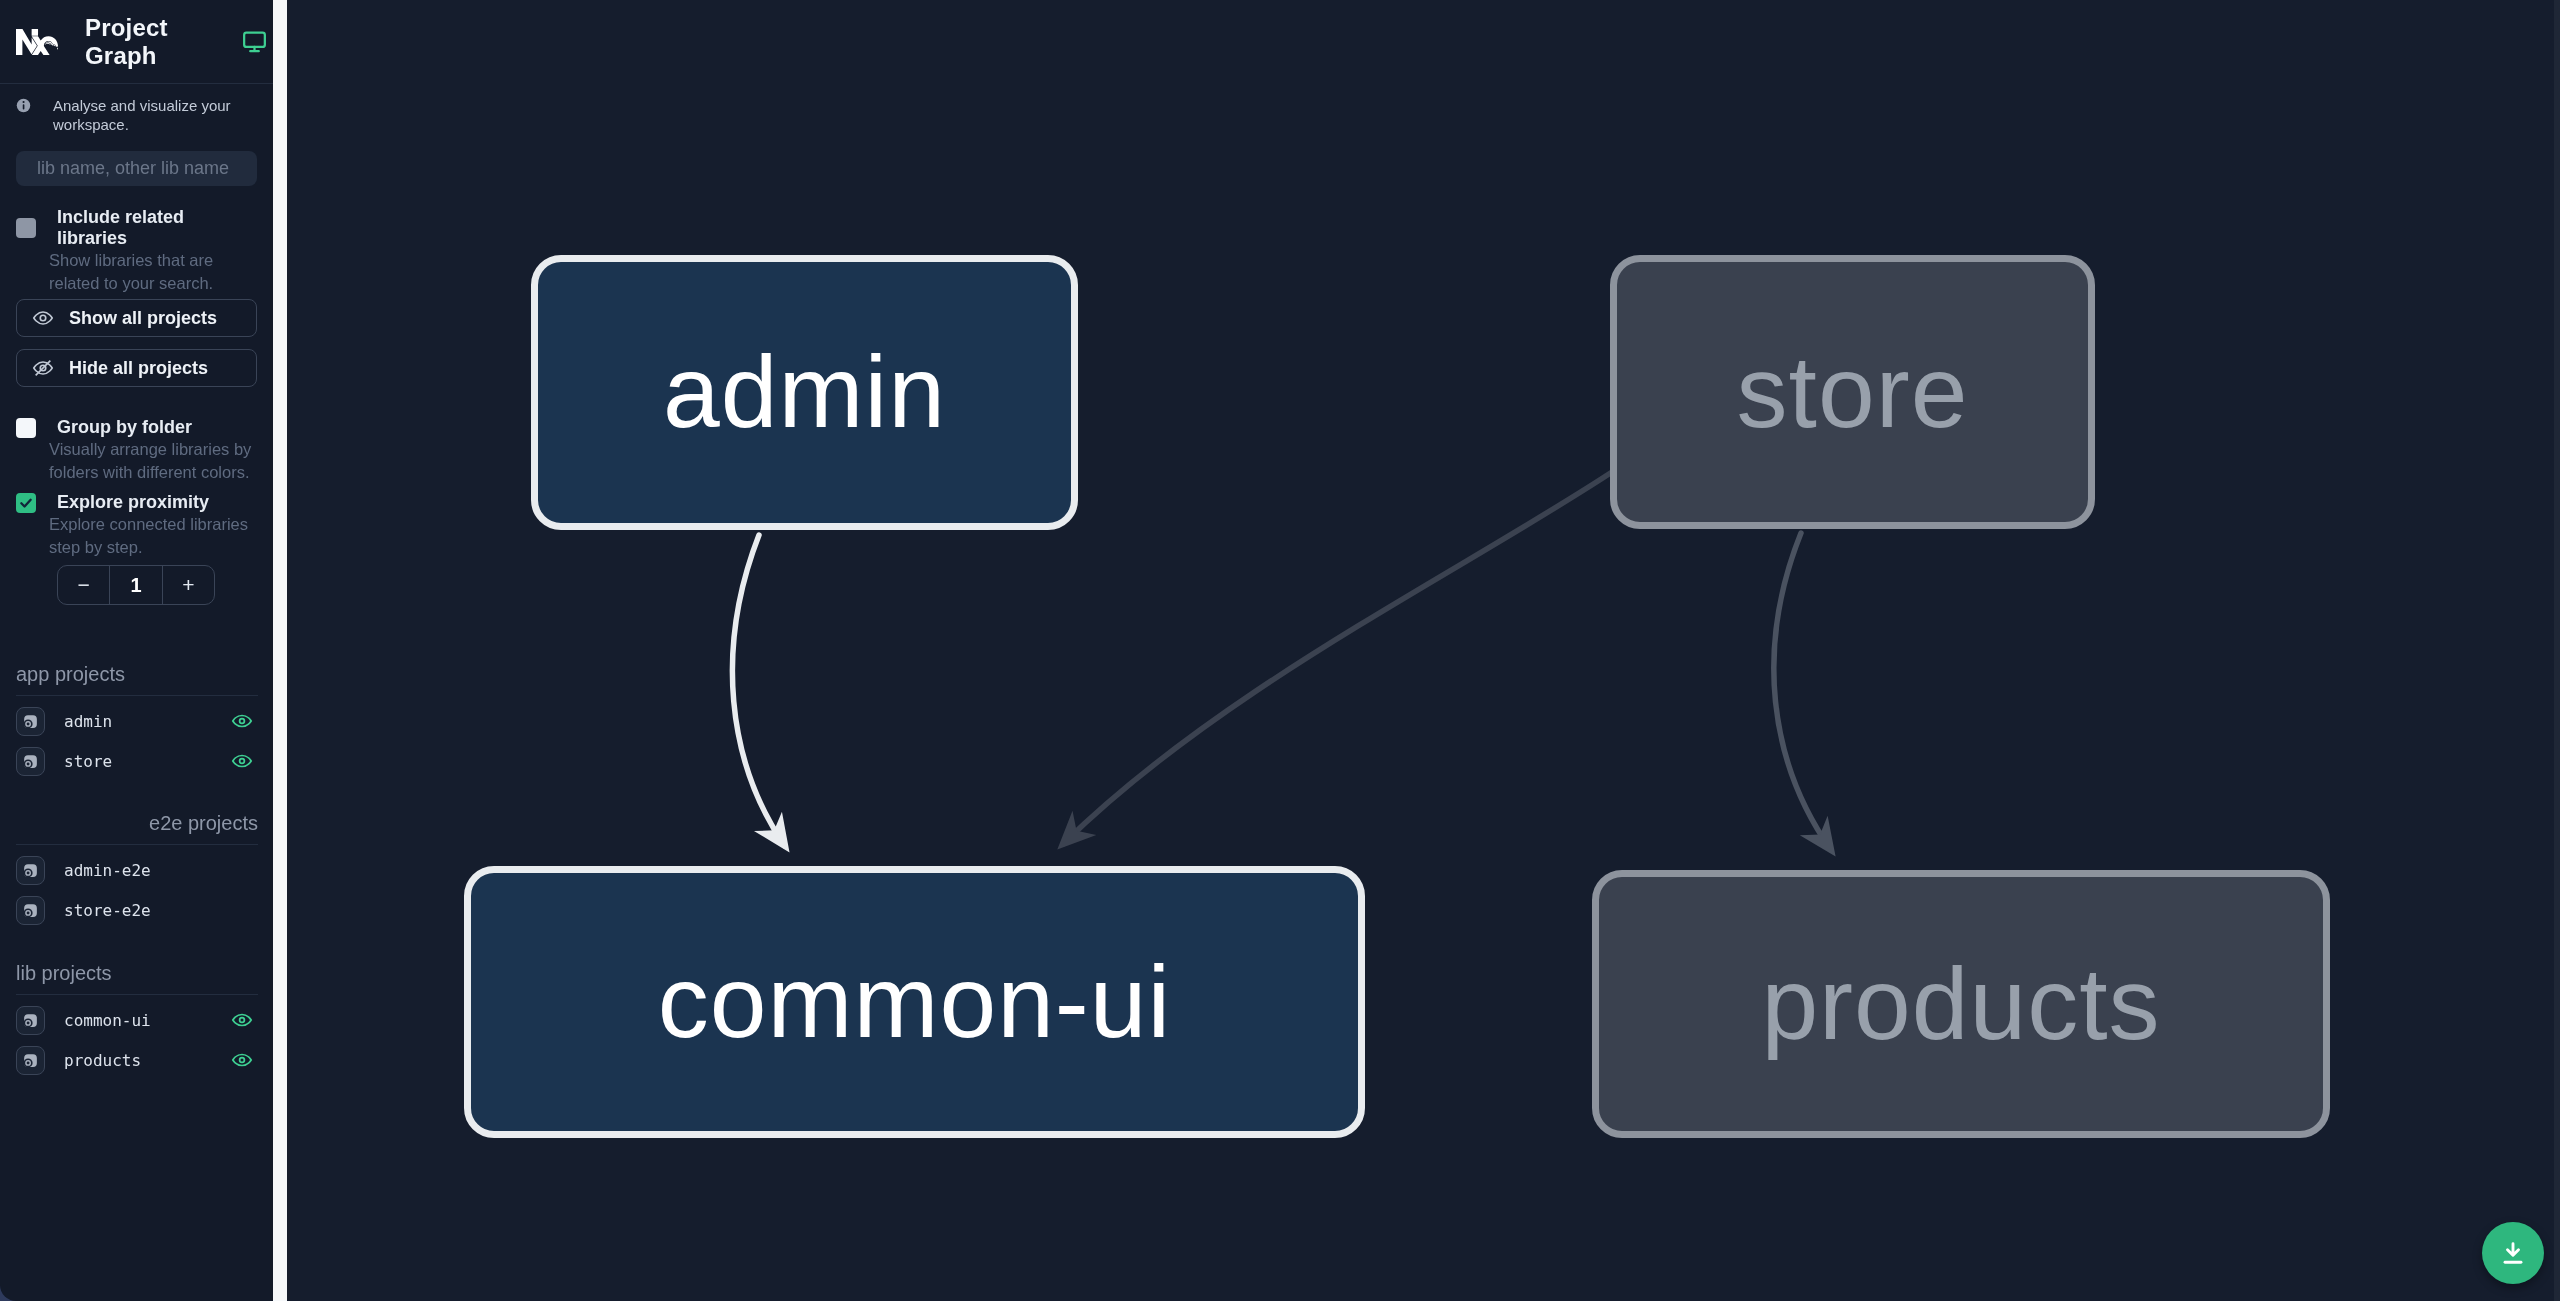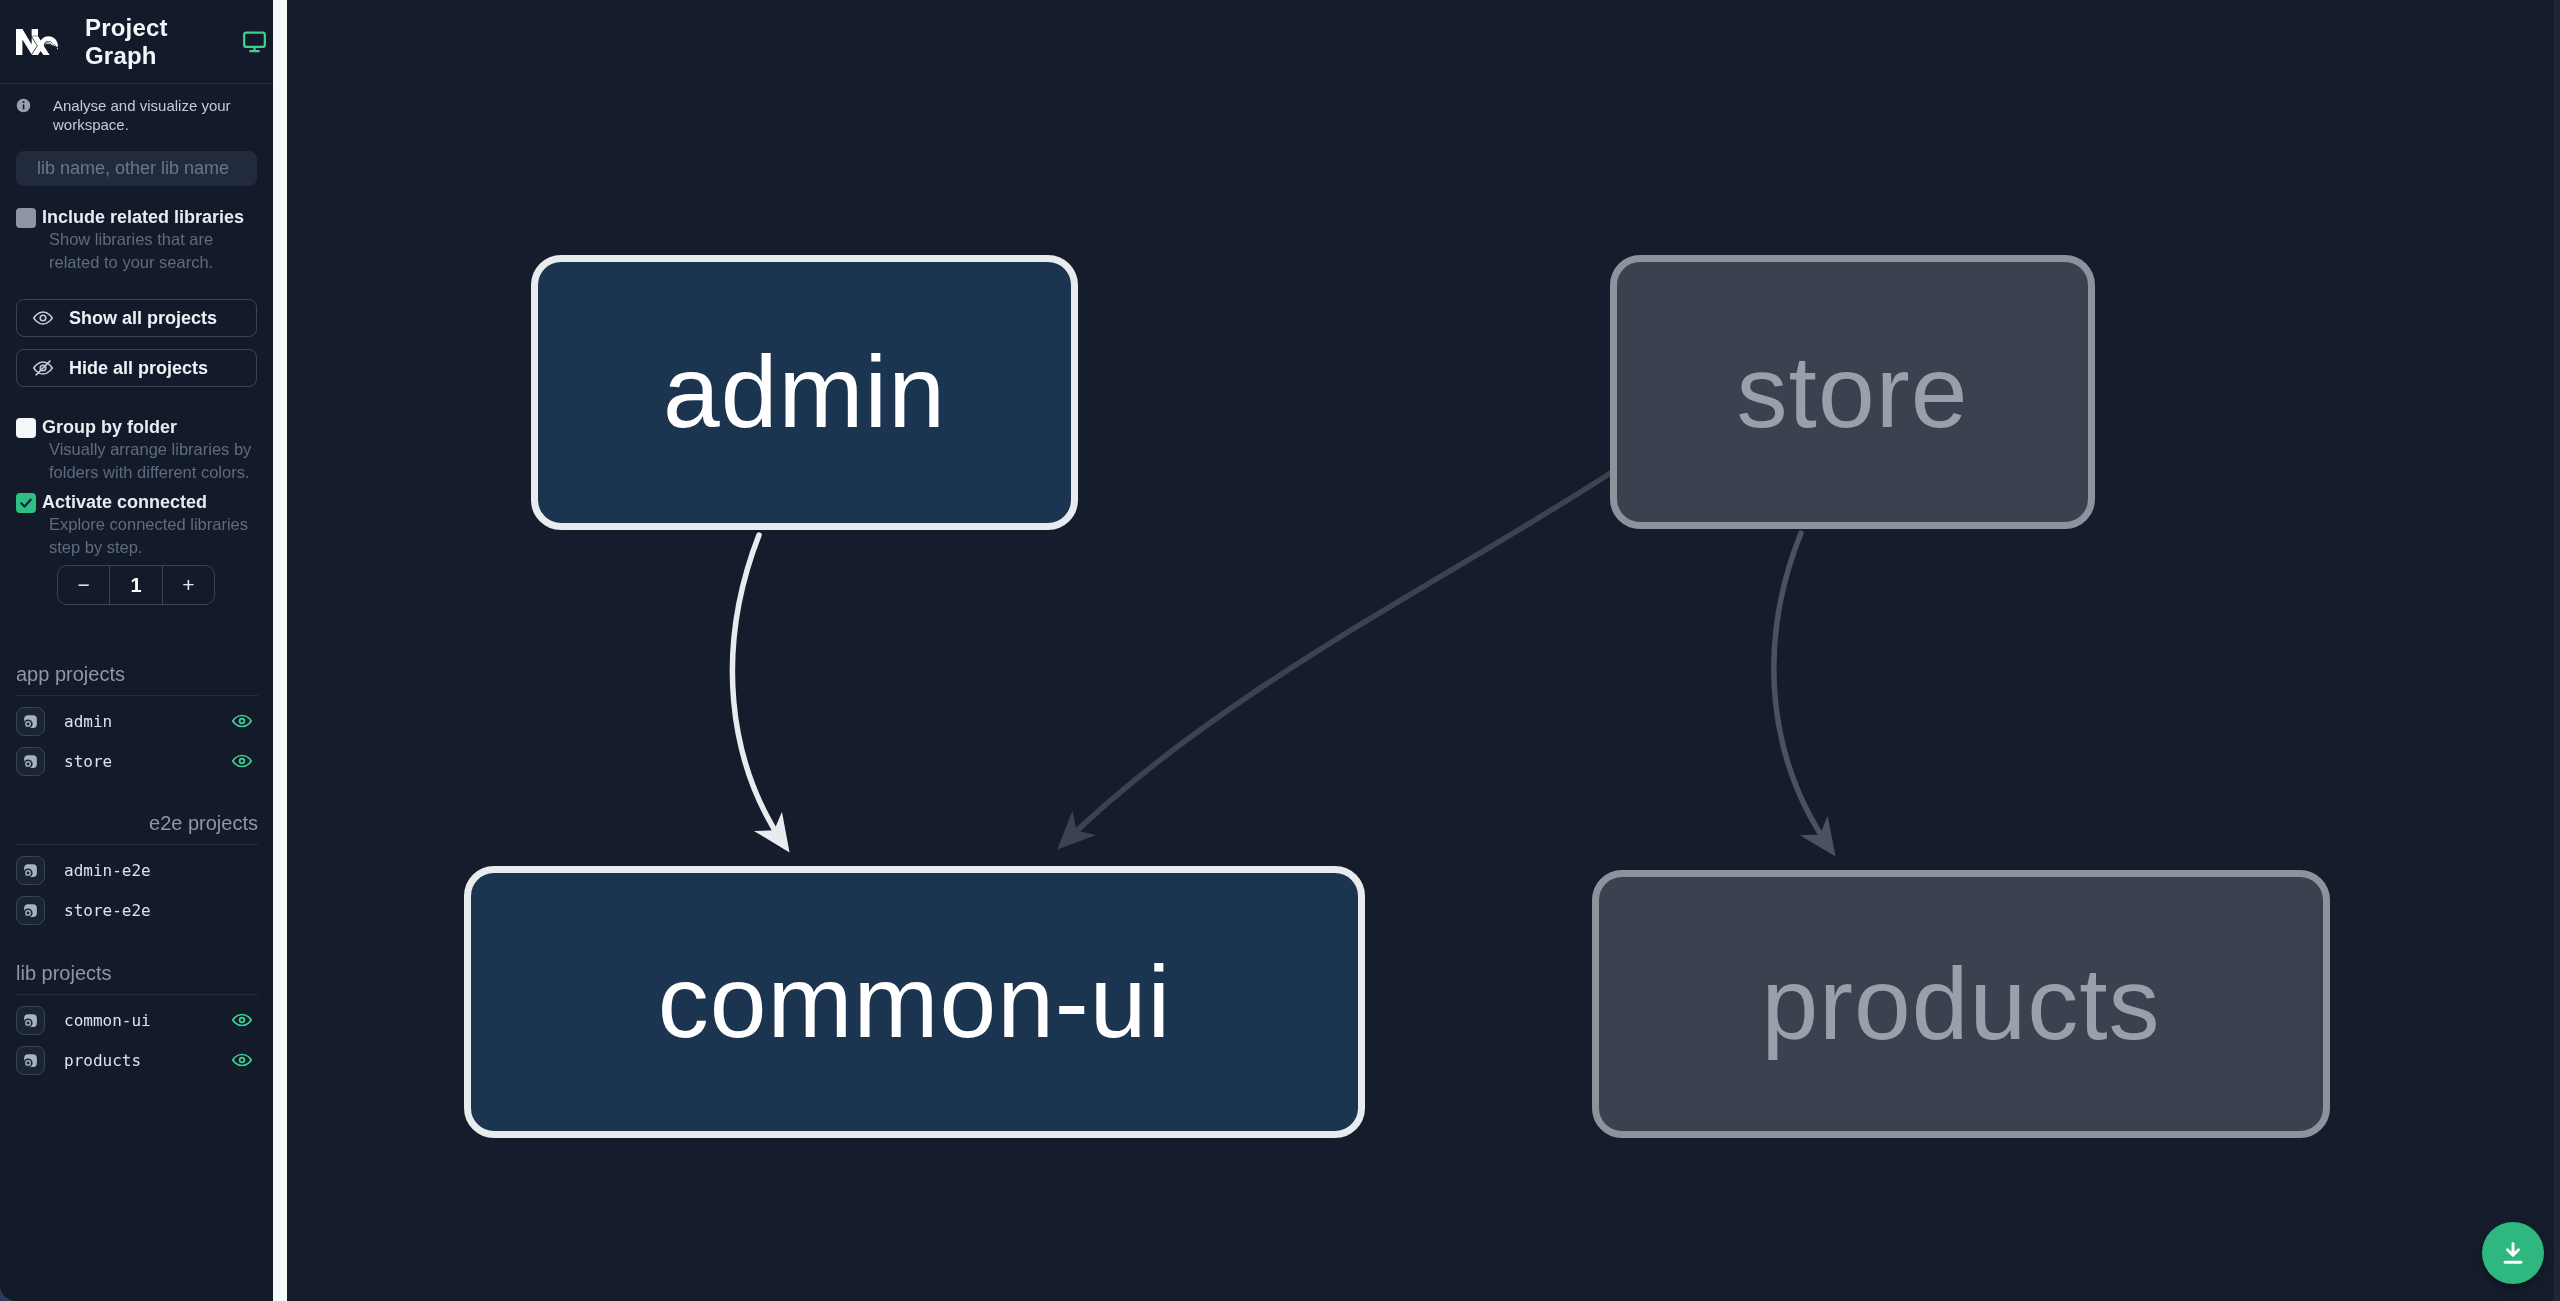--- a/index.html
+++ b/index.html
@@ -46,21 +46,21 @@
     color:#c3cbd8;font-size:15px;line-height:1.25;}
   .tagline svg{flex:0 0 auto;margin-top:1px;}
 
   .search{position:absolute;left:16px;top:151px;width:241px;height:35px;background:var(--input_bg);
     border-radius:8px;display:flex;align-items:center;padding:0 10px;gap:11px;color:#8a93a4;}
   .search input{flex:1;background:transparent;border:none;outline:none;color:#cdd5e1;font-size:18px;
     font-family:"Liberation Sans",sans-serif;}
   .search input::placeholder{color:#6b7689;}
 
   .cb-row{position:absolute;left:16px;width:242px;}
-  .cb-top{display:flex;align-items:center;gap:6px;}
+  .cb-top{display:flex;align-items:center;gap:21px;}
   .cb-box{width:20px;height:20px;border-radius:4px;flex:0 0 auto;display:flex;align-items:center;justify-content:center;}
   .cb-gray{background:#8e96a5;}
   .cb-white{background:#f4f7fa;}
   .cb-green{background:#2fbe84;}
   .cb-label{color:var(--label_text);font-size:18px;font-weight:700;}
   .cb-desc{margin-left:33px;color:var(--muted_text);font-size:16.5px;line-height:1.4;width:205px;}
 
   .sb-btn{position:absolute;left:16px;width:241px;height:38px;border:1.5px solid var(--row_btn_border);
     border-radius:8px;background:transparent;display:flex;align-items:center;gap:15px;padding:0 15px;
     color:#eef2f7;font-size:18px;font-weight:700;cursor:pointer;font-family:"Liberation Sans",sans-serif;}
@@ -171,21 +171,21 @@
       <div class="cb-desc">Visually arrange libraries by folders with different colors.</div>
     </div>
 
     <div class="cb-row" style="top:492px">
       <div class="cb-top">
         <span class="cb-box cb-green">
           <svg width="14" height="14" viewBox="0 0 24 24" fill="none" stroke="#12263a" stroke-width="4" stroke-linecap="round" stroke-linejoin="round">
               <path d="M4 12.5l5.5 5.5L20 6.5"></path>
             </svg>
         </span>
-        <span class="cb-label">Activate connected</span>
+        <span class="cb-label">Explore proximity</span>
       </div>
       <div class="cb-desc">Explore connected libraries step by step.</div>
     </div>
 
     <div class="stepper">
       <button class="cell">−</button>
       <div class="cell val">1</div>
       <button class="cell">+</button>
     </div>
 

